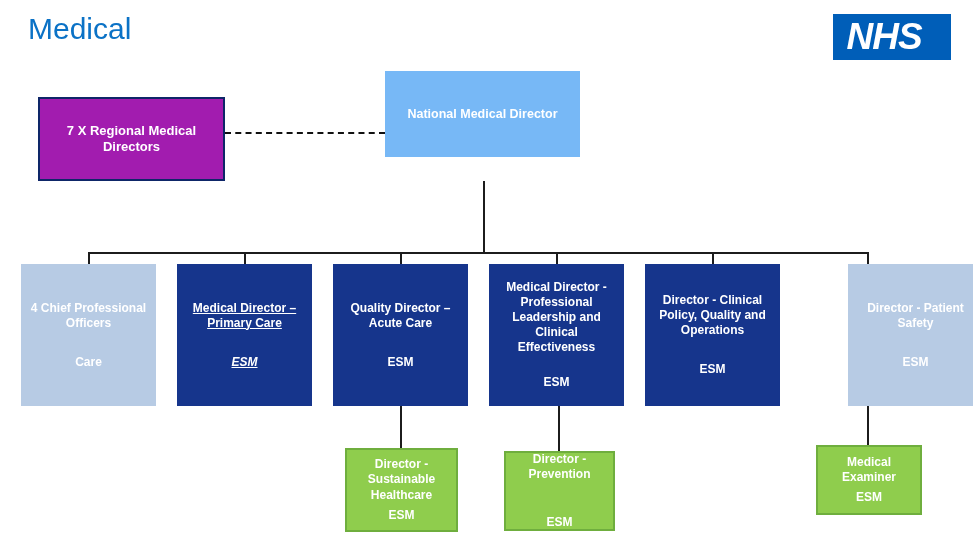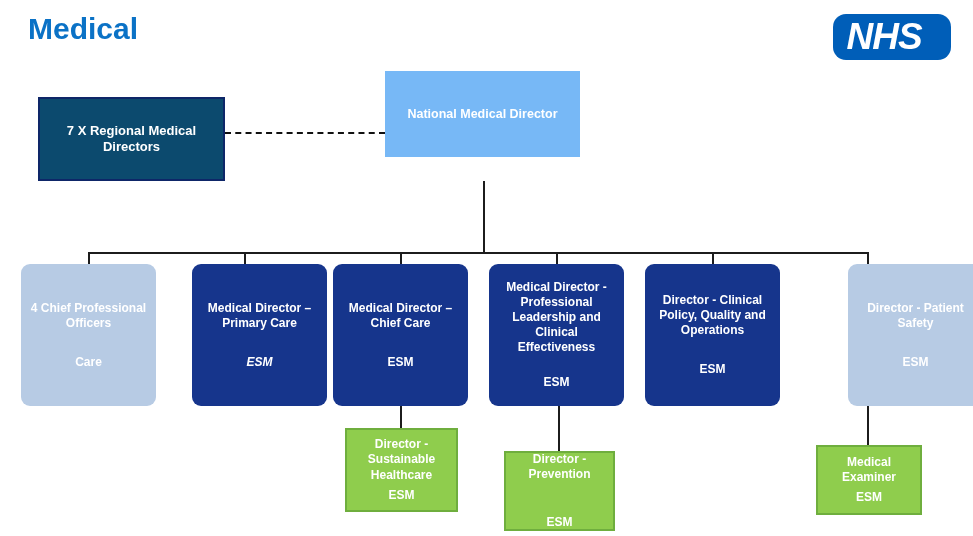--- a/index.html
+++ b/index.html
@@ -2,54 +2,54 @@
 <html><head>
 <meta charset="utf-8">
 <style>
   html,body{margin:0;padding:0;background:#fff;}
   .canvas{
     position:relative;width:973px;height:536px;background:#ffffff;
     font-family:"Liberation Sans",sans-serif;overflow:hidden;
   }
   .page-title{
     position:absolute;left:28px;top:12px;
-    font-size:30px;font-weight:bold;color:#0b72c6;letter-spacing:0;
+    font-size:30px;font-weight:normal;color:#0b72c6;letter-spacing:0;
   }
   .nhs-logo{
     position:absolute;left:833px;top:14px;width:118px;height:46px;
     background:#005EB8;color:#ffffff;display:flex;align-items:center;justify-content:center;
-    font-style:italic;font-weight:bold;font-size:37px;letter-spacing:-1px;padding-right:16px;box-sizing:border-box;border-radius:13px;
+    font-style:italic;font-weight:bold;font-size:37px;letter-spacing:-1px;padding-right:16px;box-sizing:border-box;
   }
   .org-box{
     position:absolute;display:flex;flex-direction:column;align-items:center;justify-content:center;
     text-align:center;color:#ffffff;box-sizing:border-box;
   }
   .box-regional{
     left:38px;top:97px;width:187px;height:84px;
-    background:#0c4a6e;border:2px solid #0e2668;
+    background:#a21caf;border:2px solid #0e2668;
     font-size:13px;font-weight:600;line-height:1.25;padding:6px 14px;
   }
   .box-root{
     left:385px;top:71px;width:195px;height:86px;
     background:#77B8F6;font-size:12.5px;font-weight:600;padding:6px 10px;
   }
-  .l2{top:264px;width:135px;height:142px;font-size:12px;font-weight:600;line-height:1.25;padding:8px;gap:24px;border-radius:9px;}
+  .l2{top:264px;width:135px;height:142px;font-size:12px;font-weight:600;line-height:1.25;padding:8px;gap:24px;}
   .dark{background:#16358C;}
   .pale{background:#B7CBE4;}
   .l2.p0{left:21px;}
-  .l2.p1{left:192px;}
+  .l2.p1{left:177px;text-decoration:underline;}
   .l2.p2{left:333px;}
   .l2.p3{left:489px;gap:20px;}
   .l2.p4{left:645px;}
   .l2.p5{left:800px;margin-left:48px;}
   .l3{
     background:#8FCD4D;border:2px solid #6FAE3E;
     font-size:12px;font-weight:600;line-height:1.3;padding:4px;gap:4px;
   }
-  .l3.g0{left:345px;top:428px;width:113px;height:84px;}
+  .l3.g0{left:345px;top:448px;width:113px;height:84px;}
   .l3.g1{left:504px;top:451px;width:111px;height:80px;gap:32px;}
   .l3.g2{left:816px;top:445px;width:106px;height:70px;}
   .esm-italic{font-style:italic;}
   .line{position:absolute;background:#1c1c1c;}
   .vline{width:2px;}
   .hline{height:2px;}
   .dashline{
     position:absolute;left:225px;top:132px;width:160px;height:0;
     border-top:2px dashed #111111;
   }
@@ -90,21 +90,21 @@
     <span>4 Chief Professional Officers</span>
     <span>Care</span>
   </div>
 
   <div class="org-box l2 dark p1">
     <span>Medical Director – Primary Care</span>
     <span class="esm-italic">ESM</span>
   </div>
 
   <div class="org-box l2 dark p2">
-    <span>Medical Director – Chief Care</span>
+    <span>Quality Director – Acute Care</span>
     <span>ESM</span>
   </div>
 
   <div class="org-box l2 dark p3">
     <span>Medical Director - Professional Leadership and Clinical Effectiveness</span>
     <span>ESM</span>
   </div>
 
   <div class="org-box l2 dark p4">
     <span>Director - Clinical Policy, Quality and Operations</span>

